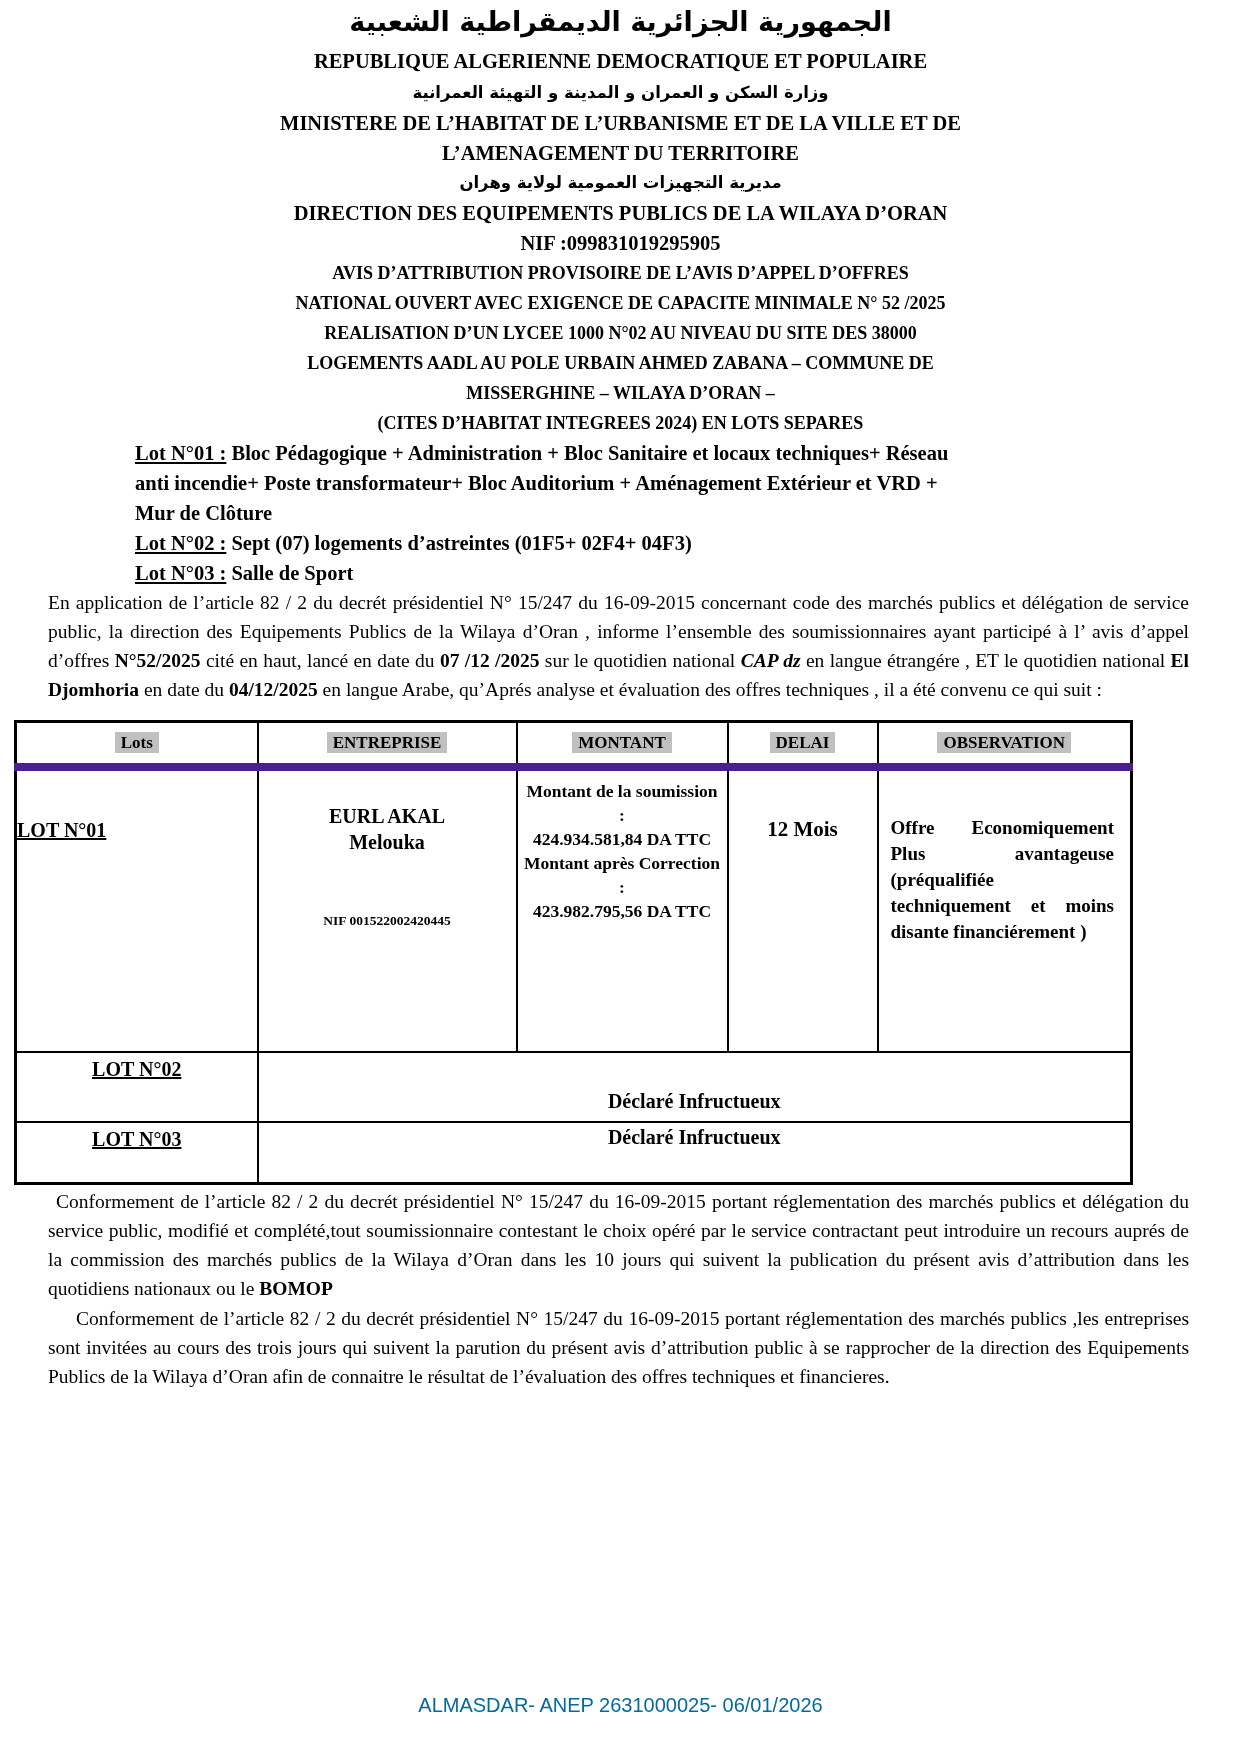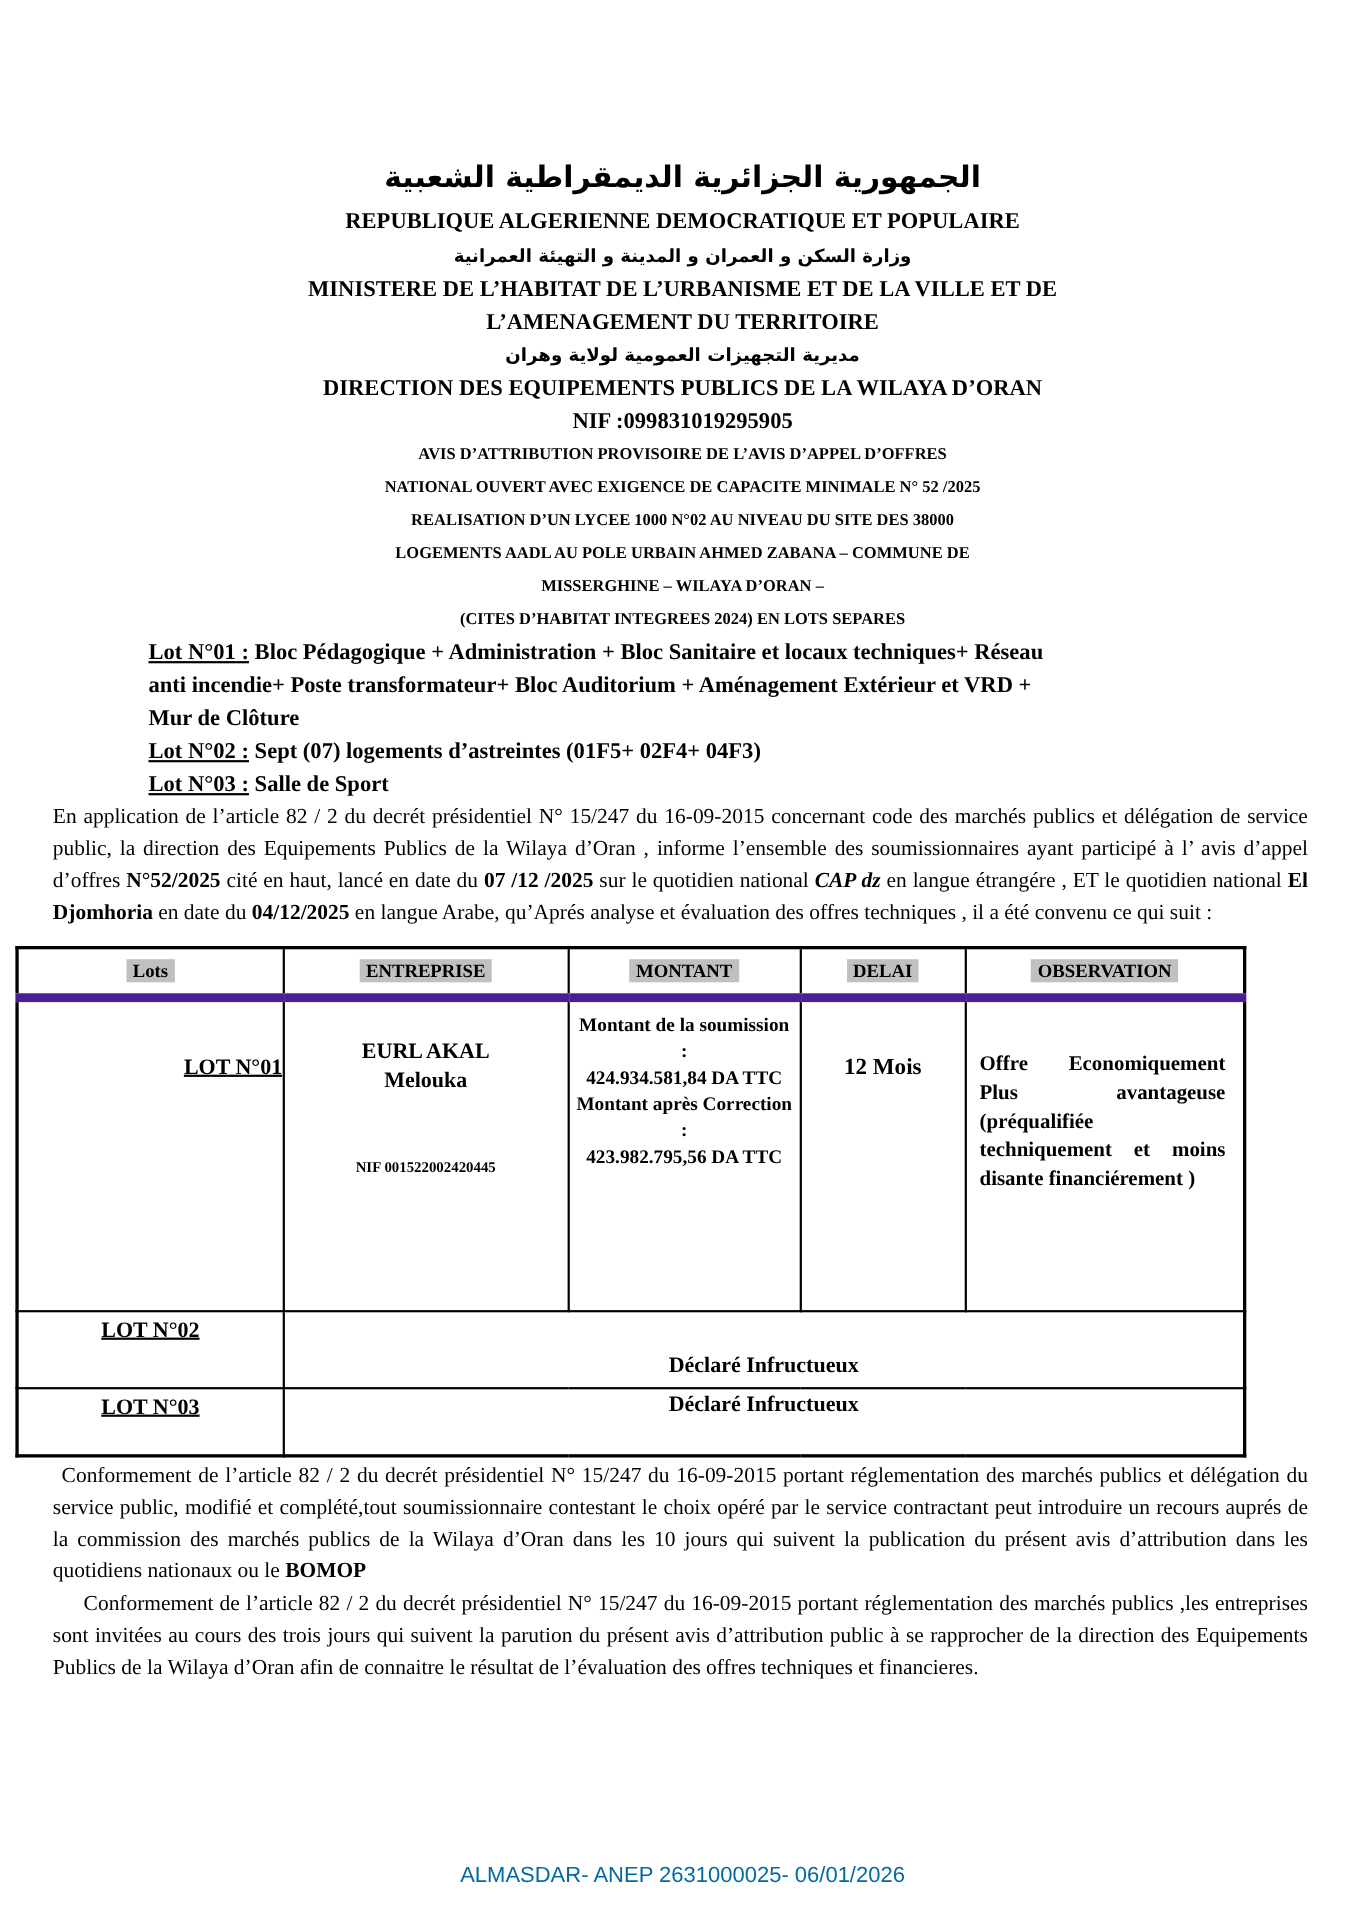--- a/index.html
+++ b/index.html
@@ -2,31 +2,30 @@
 <html lang="fr"><head>
 <meta charset="utf-8">
 <style>
   html,body{margin:0;padding:0;background:#fff;}
   .page{
     position:relative;
     width:1241px;height:1754px;
     background:#fff;color:#000;
     font-family:"Liberation Serif", serif;
     box-sizing:border-box;
-    padding-top:140px;
     overflow:hidden;
   }
   .center{text-align:center;}
   .b{font-weight:bold;}
   .ar{font-family:"DejaVu Sans", sans-serif;font-weight:bold;}
   .ar-title{font-size:27px;line-height:44px;}
   .ar-small{font-size:16.5px;line-height:30px;}
   .h-line{font-size:20.5px;line-height:30px;font-weight:bold;}
   .h-line-tall{font-size:20.5px;line-height:34px;font-weight:bold;}
-  .avis div{font-size:15px;line-height:30px;font-weight:bold;}
+  .avis div{font-size:18px;line-height:30px;font-weight:bold;}
   .lots{margin:0 60px 0 135px;width:830px;}
   .lot-line{font-size:20.5px;line-height:30px;font-weight:bold;text-align:left;}
   .u{text-decoration:underline;}
   .body-par{
     margin:0 52px 0 48px;
     font-size:19.5px;line-height:29px;
     text-align:justify;
   }
   .body-par .bb{font-weight:bold;}
   .body-par .bi{font-weight:bold;font-style:italic;}
@@ -45,21 +44,21 @@
     color:#000;
   }
   table.aw thead th{
     border-bottom:8px solid #4c1d95;
     height:40px;
     font-size:17px;font-weight:bold;
     text-align:center;vertical-align:middle;
   }
   .hl{background:#c0c0c0;padding:1px 6px;}
   .row1 td{vertical-align:top;height:230px;}
-  .cell-lot1{text-align:right;padding-top:48px !important;font-size:20px;font-weight:bold;}
+  .cell-lot1{text-align:left;padding-top:48px !important;font-size:20px;font-weight:bold;}
   .cell-ent{text-align:center;padding-top:32px !important;}
   .ent-name{font-size:20px;font-weight:bold;line-height:26px;}
   .ent-nif{font-size:13.5px;font-weight:bold;margin-top:58px;}
   .cell-montant{text-align:center;padding:8px 6px 0 6px !important;font-size:17.5px;font-weight:bold;line-height:24px;}
   .cell-delai{text-align:center;padding-top:46px !important;font-size:21px;font-weight:bold;}
   .cell-obs{text-align:justify;padding:44px 16px 6px 12px !important;font-size:19px;font-weight:bold;line-height:26px;}
   .row2 td{height:60px;}
   .row3 td{height:54px;}
   .cell-lot23{vertical-align:top;text-align:center;padding-top:5px !important;font-size:20px;font-weight:bold;}
   .cell-status-bottom{vertical-align:bottom;text-align:center;padding-bottom:8px !important;font-size:20px;font-weight:bold;}

